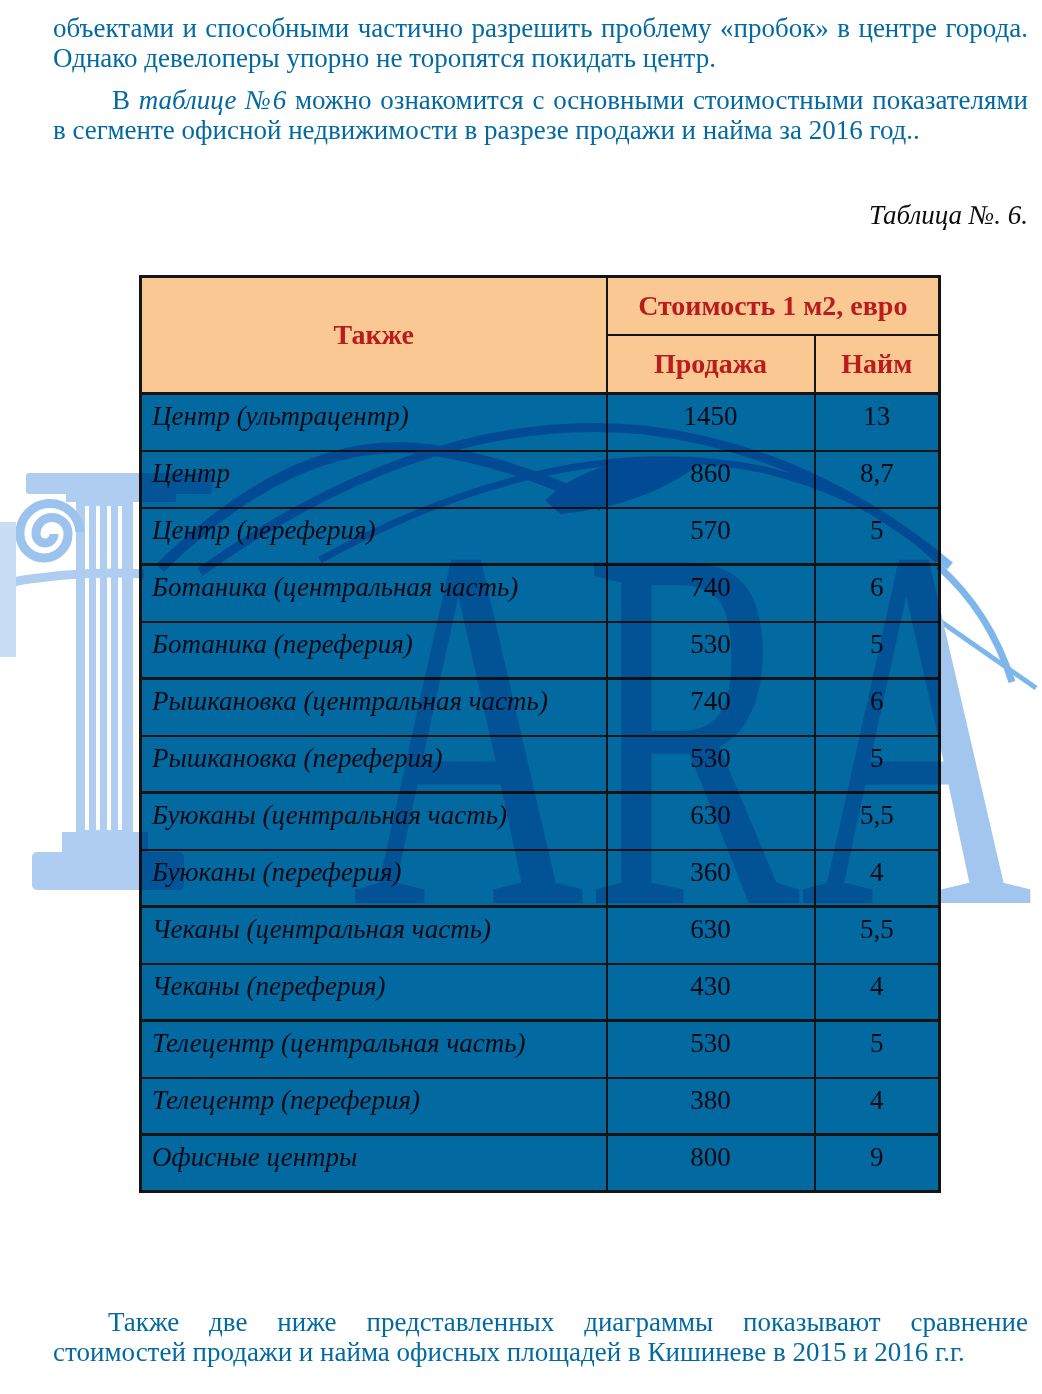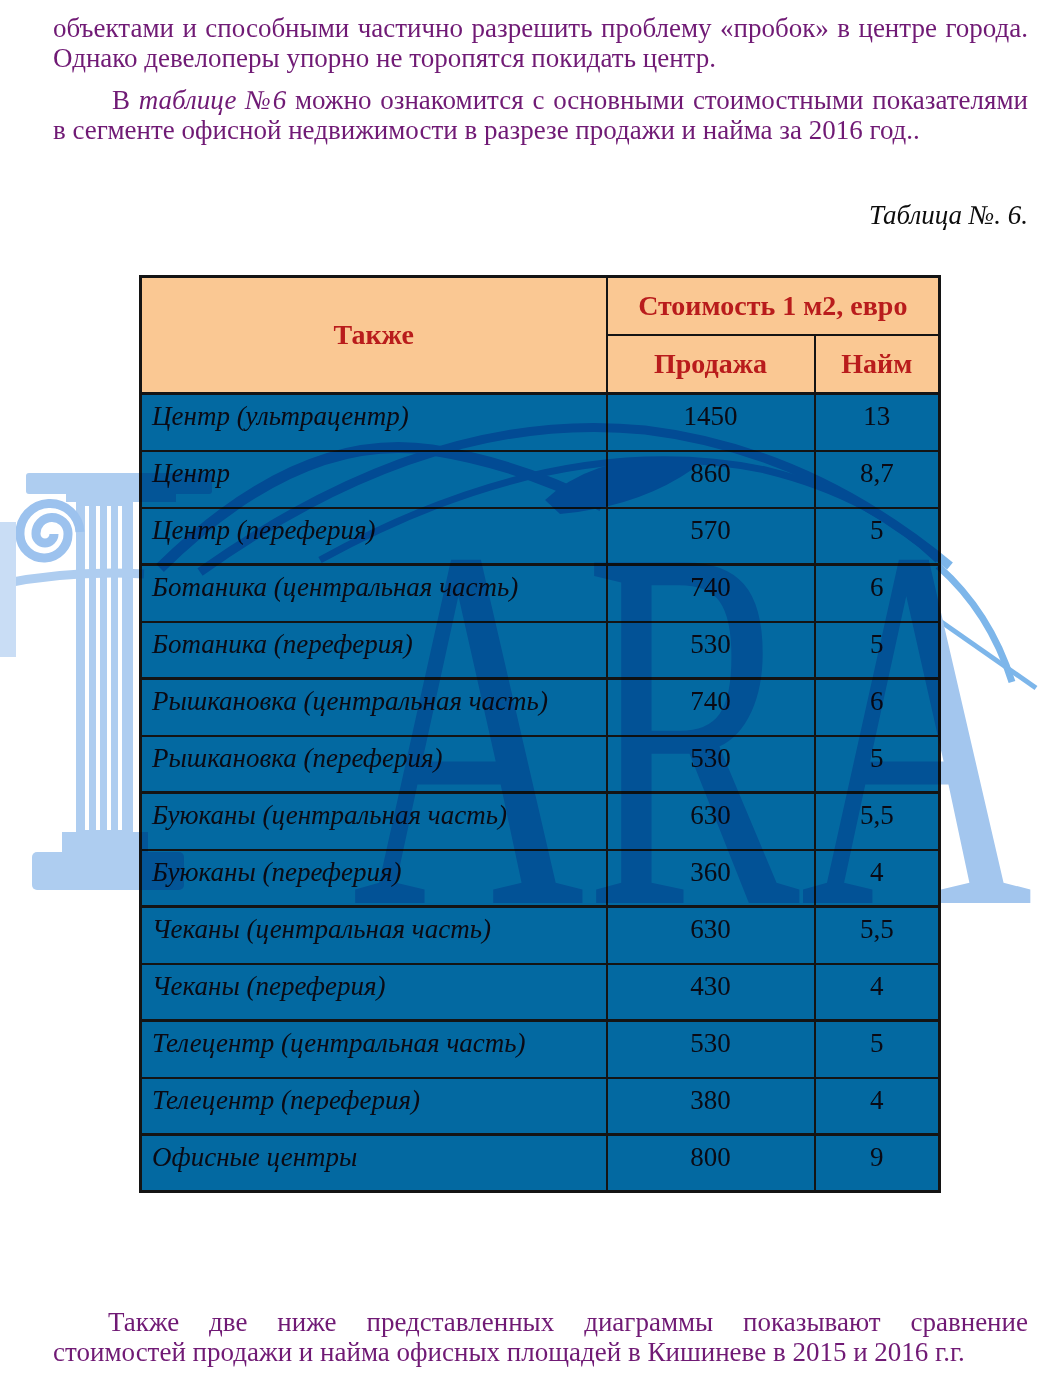--- a/index.html
+++ b/index.html
@@ -7,21 +7,21 @@
     position:relative;
     width:1042px;height:1394px;
     background:#ffffff;
     overflow:hidden;
     font-family:"Liberation Serif","DejaVu Serif",serif;
     color:#111111;
   }
   .para{
     position:absolute;left:53px;width:975px;
     font-size:27px;line-height:30px;
-    text-align:justify;color:#701a75;
+    text-align:justify;color:#0369a1;
   }
   .p1{top:13px;}
   .p2{top:85px;text-indent:59px;}
   .p3{top:1307px;text-indent:55px;}
   .caption{
     position:absolute;top:200px;right:14px;
     font-size:27px;font-style:italic;color:#0d0d0d;
   }
   
   table.price{

